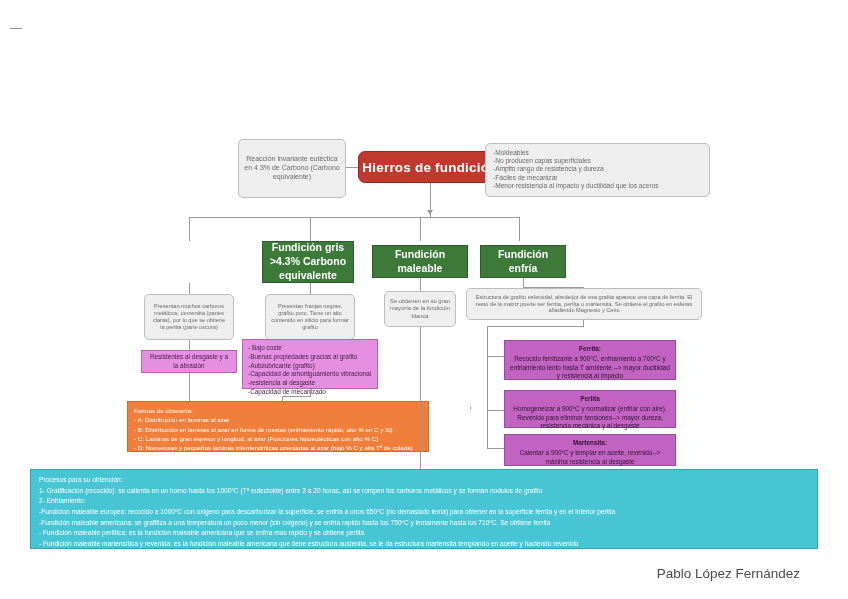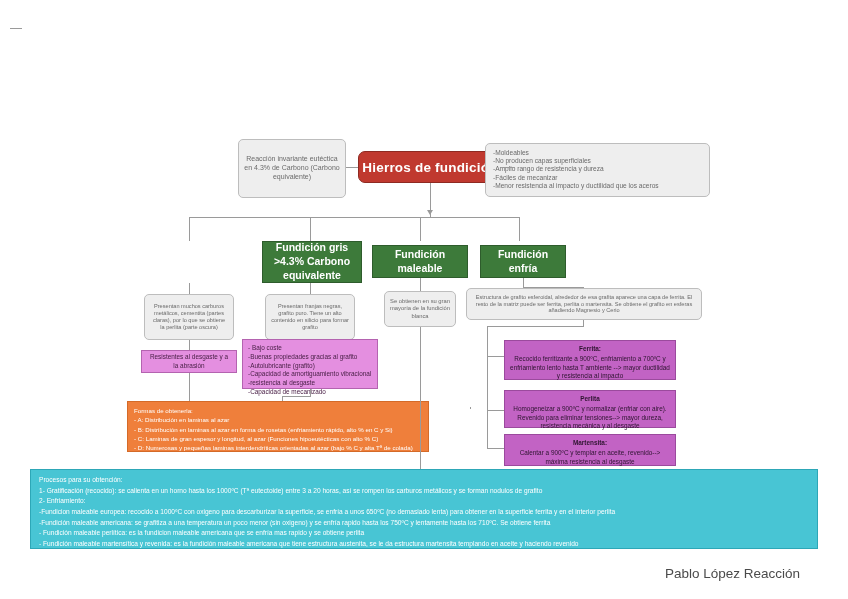--- a/index.html
+++ b/index.html
@@ -115,21 +115,21 @@
   <div class="ln lnv" style="left:189px;top:283px;height:11px;"></div>
 
   <div class="node grey" style="left:144px;top:294px;width:90px;height:46px;font-size:5.6px;">Presentan muchos carburos metálicos, cementita (partes claras), por lo que se obtiene la perlita (parte oscura)</div>
 
   <div class="ln lnv" style="left:189px;top:340px;height:10px;"></div>
 
   <div class="node magenta center" style="left:141px;top:350px;width:96px;height:23px;">Resistentes al desgaste y a la abrasión</div>
 
   <div class="ln lnv" style="left:189px;top:373px;height:28px;"></div>
 
-  <div class="node green" style="left:262px;top:241px;width:100px;height:42px;">Fundición gris &gt;4.3% Carbono equivalente</div>
+  <div class="node green" style="left:262px;top:241px;width:92px;height:42px;">Fundición gris &gt;4.3% Carbono equivalente</div>
 
   <div class="ln lnv" style="left:310px;top:283px;height:11px;"></div>
 
   <div class="node grey" style="left:265px;top:294px;width:90px;height:46px;font-size:5.6px;">Presentan franjas negras, grafito puro. Tiene un alto contenido en silicio para formar grafito</div>
 
   <div class="ln lnv" style="left:310px;top:340px;height:3px;"></div>
 
   <div class="node magenta" style="left:242px;top:339px;width:136px;height:50px;">
     <ul class="plain">
       <li>- Bajo coste</li>
@@ -202,15 +202,15 @@
     <ul class="plain">
       <li>1- Gratificación (recocido): se calienta en un horno hasta los 1000ºC (Tª eutectoide) entre 3 a 20 horas, así se rompen los carburos metálicos y se forman nodulos de grafito</li>
       <li>2- Enfriamiento:</li>
       <li>-Fundicion maleable europea: recocido a 1000ºC con oxigeno para descarburizar la superficie, se enfría a unos 650ºC (no demasiado lenta) para obtener en la superficie ferrita y en el interior perlita</li>
       <li>-Fundición maleable americana: se grafitiza a una temperatura un poco menor (sin oxigeno) y se enfría rapido hasta los 750ºC y lentamente hasta  los 710ºC. Se obtiene ferrita</li>
       <li>- Fundición maleable perlítica: es la fundicion maleable americana que se enfría mas rapido y se obtiene perlita</li>
       <li>- Fundición maleable martensítica y revenida: es la fundición maleable americana que tiene estructura austenita, se le da estructura martensita templando en aceite y haciendo revenido</li>
     </ul>
   </div>
 
-  <div class="author">Pablo López Reacción</div>
+  <div class="author">Pablo López Fernández</div>
 
 </div>
 
 </body></html>

